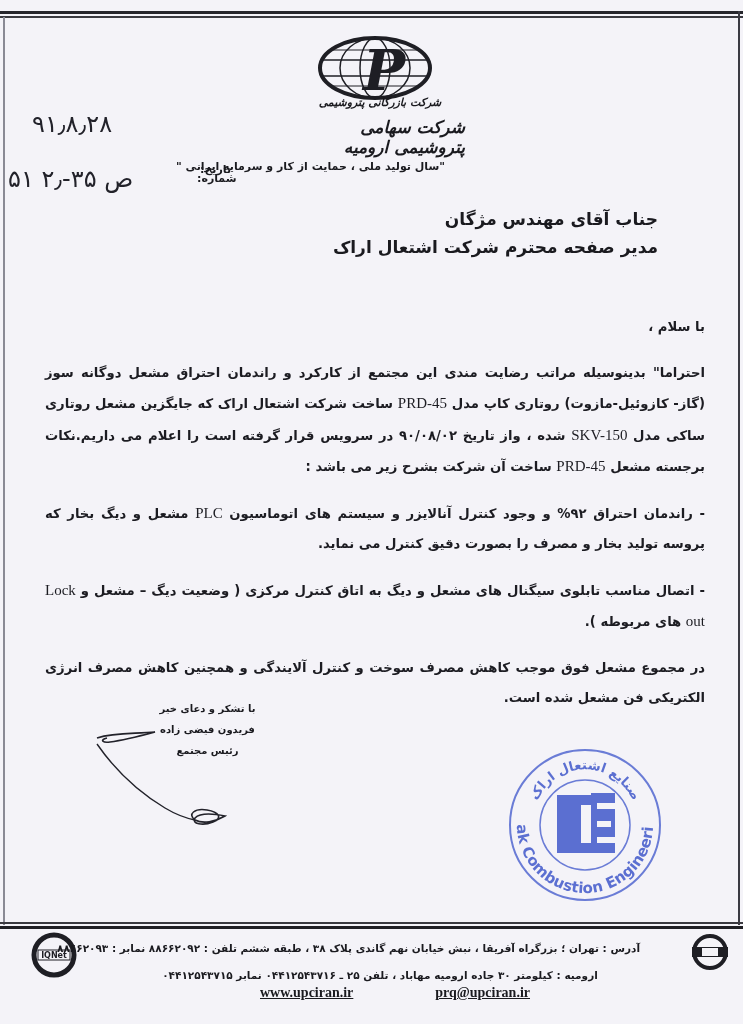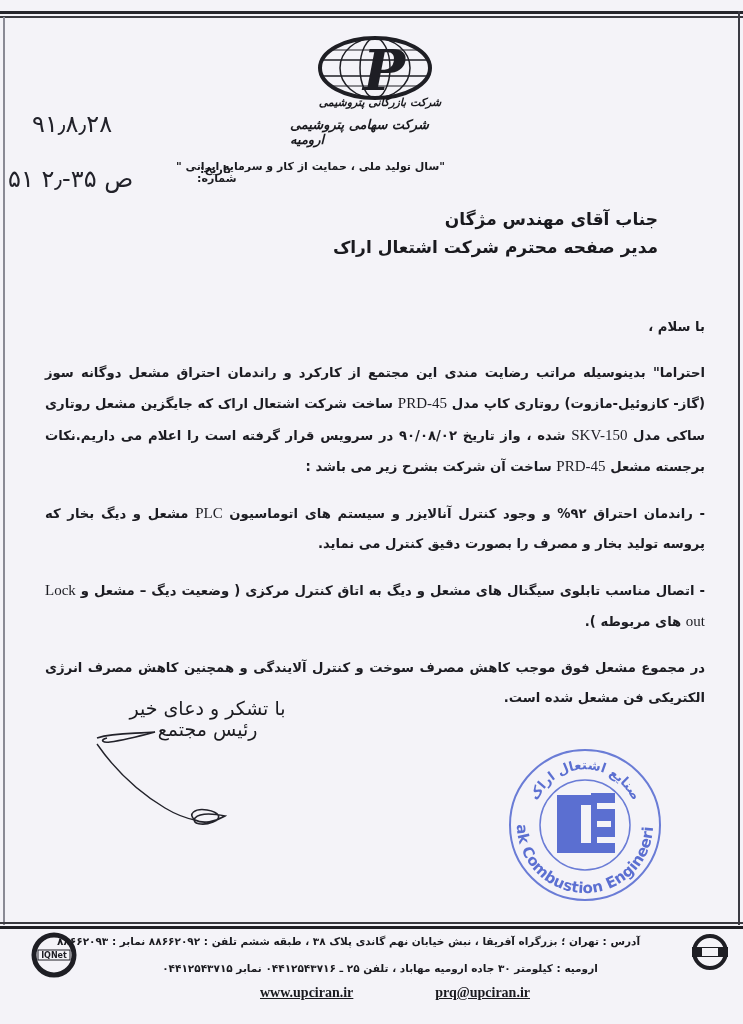--- a/index.html
+++ b/index.html
@@ -17,22 +17,22 @@
     .frame-bot1 { position: absolute; left: 0; top: 922px; width: 743px; height: 2px; background: #3a3a40; }
     .frame-bot2 { position: absolute; left: 0; top: 926px; width: 743px; height: 3px; background: #1f1f24; }
 
     .logo { position: absolute; left: 300px; top: 30px; width: 150px; height: 100px; }
     .company-line1 {
       position: absolute; left: 305px; top: 96px; width: 150px; text-align: center;
       font-family: "DejaVu Serif", serif; font-style: italic; font-weight: bold; font-size: 11px;
       direction: rtl;
     }
     .company-line2 {
-      position: absolute; left: 290px; top: 117px; width: 175px; text-align: left;
-      font-family: "DejaVu Serif", serif; font-style: italic; font-weight: bold; font-size: 13px;
+      position: absolute; left: 290px; top: 117px; width: 175px; text-align: right;
+      font-family: "DejaVu Serif", serif; font-style: italic; font-weight: bold; font-size: 17px;
       direction: rtl;
     }
     .slogan {
       position: absolute; left: 215px; top: 160px; width: 230px; text-align: right;
       font-size: 11px; font-weight: bold; direction: rtl; white-space: nowrap;
     }
     .meta-label { position: absolute; font-size: 11px; font-weight: bold; direction: rtl; }
     .meta-date-label { left: 200px; top: 124px; margin-top: 39px; }
     .meta-num-label { left: 197px; top: 172px; }
     .hand {
@@ -50,29 +50,29 @@
       position: absolute; left: 30px; width: 690px; top: 297px; direction: rtl; text-align: justify;
       font-size: 13.2px; font-weight: bold; line-height: 30.5px;
       font-family: "DejaVu Sans", sans-serif; color: #1c1c22;
     }
     .body-text p { margin: 15px; }
     .body-text .greeting { margin-bottom: 0; }
     .latin { font-family: "Liberation Serif", serif; font-weight: normal; font-size: 15px; }
 
     .closing {
       position: absolute; left: 125px; top: 698px; width: 165px; text-align: center;
-      direction: rtl; font-weight: normal; font-size: 19px; line-height: 21px;
+      direction: rtl; font-weight: bold; font-size: 10px; line-height: 21px;
     }
     .signature { position: absolute; left: 95px; top: 710px; width: 150px; height: 130px; }
 
     .stamp { position: absolute; left: 495px; top: 745px; width: 180px; height: 160px; }
 
     .footer-addr {
       position: absolute; left: 120px; width: 520px; text-align: center; direction: rtl;
-      font-weight: bold; font-size: 10.5px; white-space: nowrap;
+      font-weight: bold; font-size: 10.5px; white-space: nowrap; margin-top: 7px;
     }
     .footer-addr1 { top: 935px; }
     .footer-addr2 { top: 962px; }
     .footer-links {
       position: absolute; left: 260px; top: 985px; width: 270px;
       display: flex; justify-content: space-between;
       font-family: "Liberation Serif", serif; font-size: 14px; font-weight: bold;
     }
     .footer-links span { text-decoration: underline; color: #1a1a1f; cursor: pointer; }
 
@@ -116,20 +116,21 @@
 <div class="body-text">
   <p class="greeting">با سلام ،</p>
   <p><span>احتراما" بدینوسیله مراتب رضایت مندی این مجتمع از کارکرد و راندمان احتراق مشعل دوگانه سوز (گاز- کازوئیل-مازوت) روتاری کاپ مدل </span><span class="latin">PRD-45</span><span> ساخت شرکت اشتعال اراک که جایگزین مشعل روتاری ساکی مدل </span><span class="latin">SKV-150</span><span> شده ، واز تاریخ ۹۰/۰۸/۰۲ در سرویس قرار گرفته است را اعلام می داریم.نکات برجسته مشعل </span><span class="latin">PRD-45</span><span> ساخت آن شرکت بشرح زیر می باشد :</span></p>
   <p><span>- راندمان احتراق ۹۲% و وجود کنترل آنالایزر و سیستم های اتوماسیون </span><span class="latin">PLC</span><span> مشعل و دیگ بخار که پروسه تولید بخار و مصرف را بصورت دقیق کنترل می نماید.</span></p>
   <p><span>- اتصال مناسب تابلوی سیگنال های مشعل و دیگ به اتاق کنترل مرکزی ( وضعیت دیگ – مشعل و </span><span class="latin">Lock out</span><span> های مربوطه ).</span></p>
   <p>در مجموع مشعل فوق موجب کاهش مصرف سوخت و کنترل آلایندگی و همچنین کاهش مصرف انرژی الکتریکی فن مشعل شده است.</p>
 </div>
 
 <div class="closing">
   <div>با تشکر و دعای خیر</div>
+  <div>فریدون فیضی زاده</div>
   <div>رئیس مجتمع</div>
 </div>
 <svg class="signature" viewBox="0 0 150 130">
   <path d="M2 28 C20 22 40 24 60 22 C45 26 30 30 15 32 C8 33 4 30 12 28" fill="none" stroke="#22222a" stroke-width="1.6"></path>
   <path d="M2 34 C20 60 40 80 70 98 C80 104 90 108 100 110" fill="none" stroke="#22222a" stroke-width="1.4"></path>
   <path d="M100 110 C92 104 100 98 112 100 C124 102 128 108 118 112 C108 116 96 114 100 108 C106 102 120 104 130 106 C120 112 108 114 100 110" fill="none" stroke="#22222a" stroke-width="1.6"></path>
 </svg>
 
 <svg class="stamp" viewBox="0 0 180 160">
   <defs>

